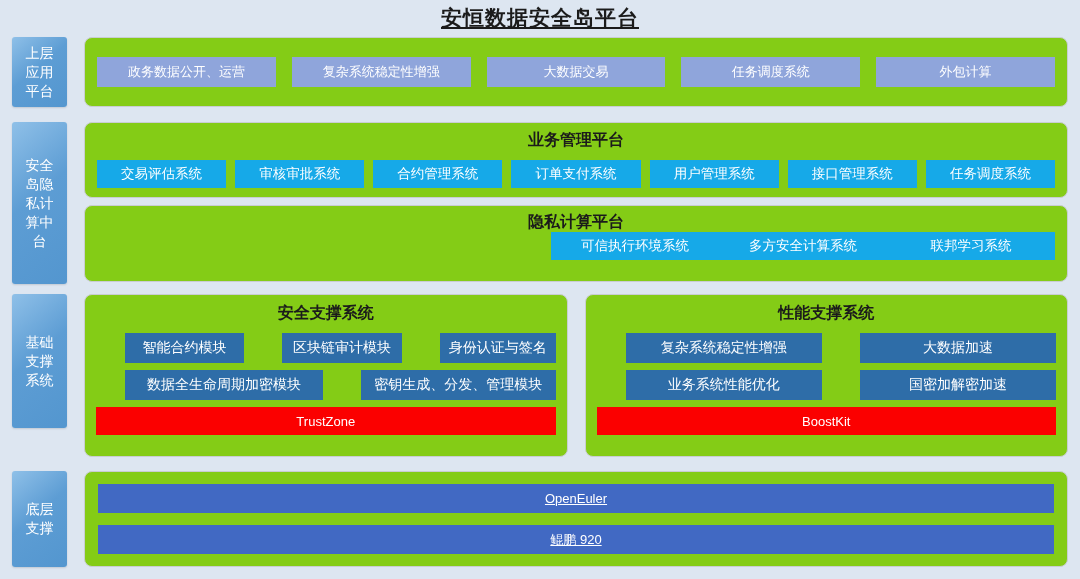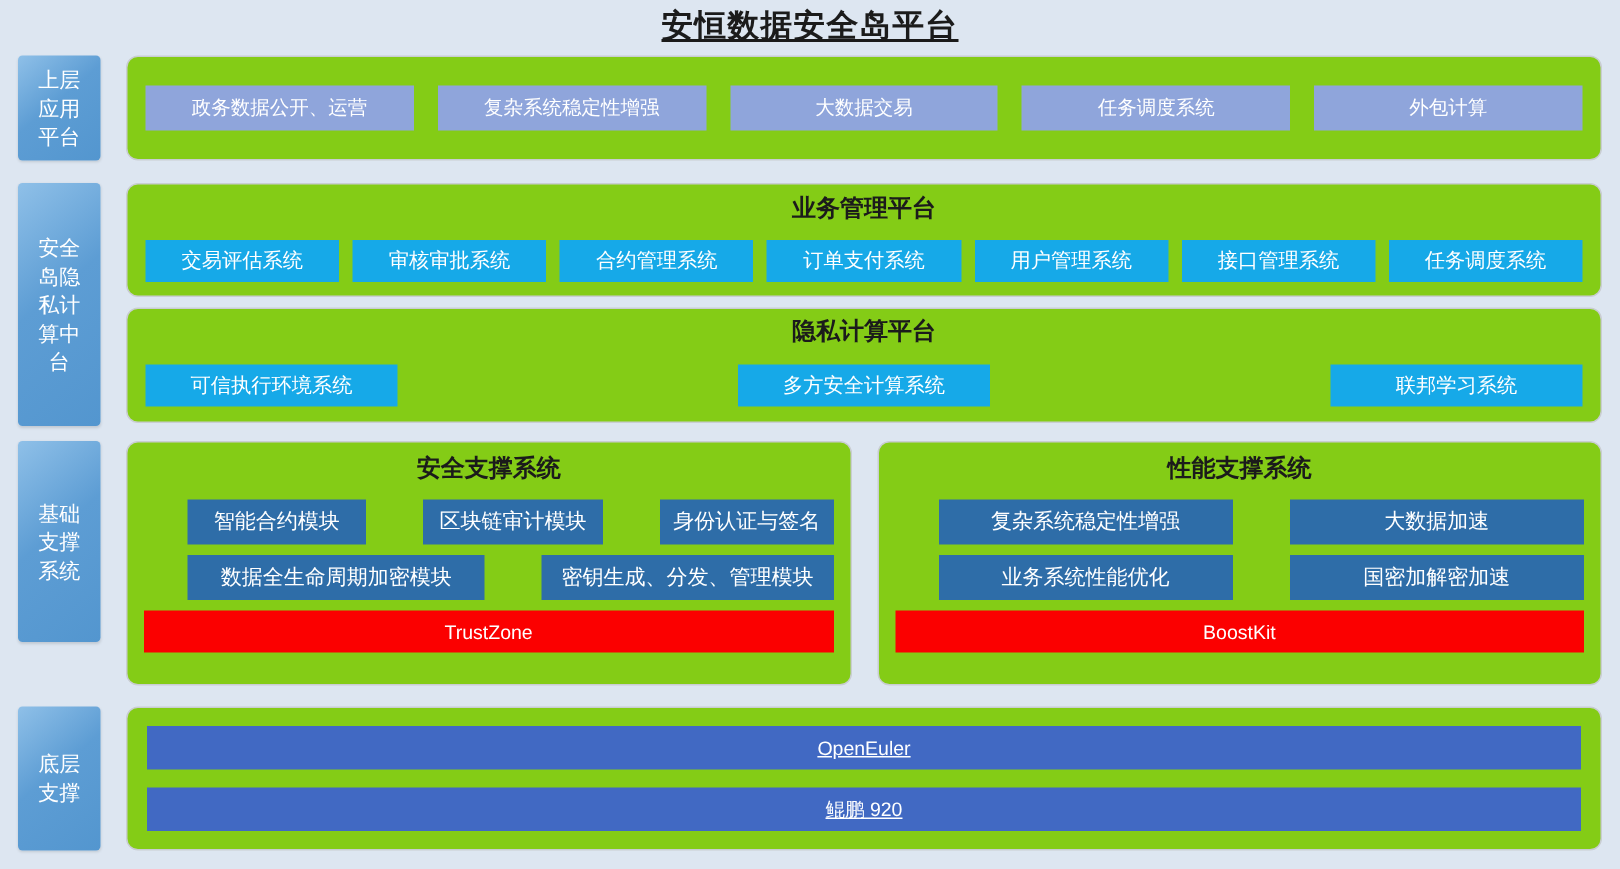--- a/index.html
+++ b/index.html
@@ -150,22 +150,21 @@
     gap: 9px;
     margin-top: 10px;
   }
   #card-business .pill-cyan { flex: 1 1 0; }
   #card-privacy {
     height: 77px;
     padding: 6px 12px 0 12px;
   }
   #card-privacy .pill-row {
     display: flex;
-    margin-top: 11px;
-    justify-content: space-between;
+    justify-content: flex-end;
   }
   #card-privacy .pill-cyan { width: 168px; }
 
   
   #tier-base { top: 294px; height: 163px; }
   #tier-base .tier-label { height: 134px; justify-content: center; }
   #tier-base .tier-body {
     flex-direction: row;
     gap: 17px;
   }

